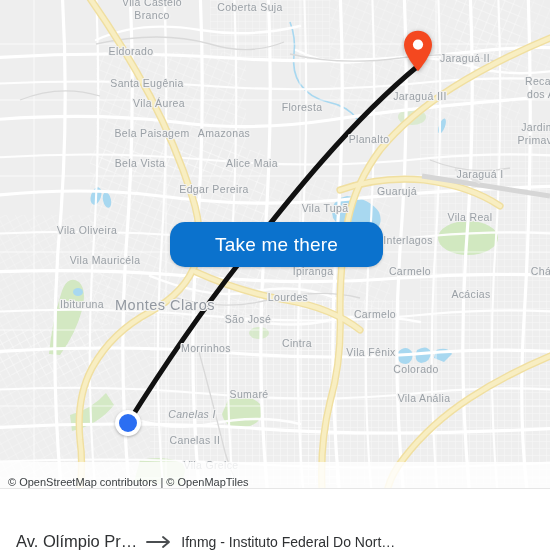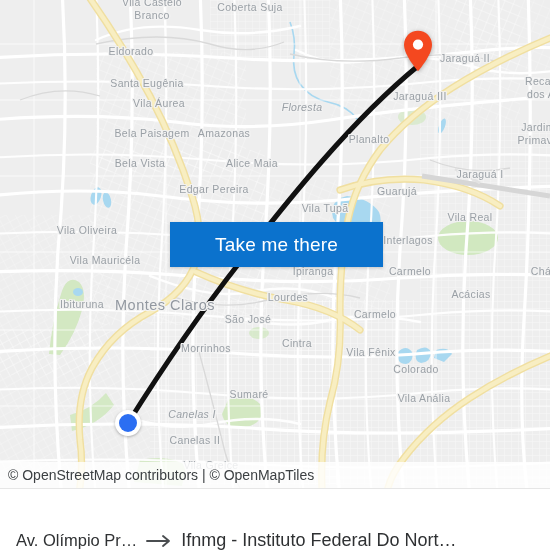--- a/index.html
+++ b/index.html
@@ -46,53 +46,53 @@
     background:#2b6ef2;
   }
   #dest-marker{
     position:absolute;width:30px;height:42px;transform:translate(-50%,-100%);
     filter:drop-shadow(0 1px 2px rgba(0,0,0,.3));
   }
 
   
   #cta-button{
     position:absolute;left:170px;top:222px;width:213px;height:45px;
-    background:#0b72cd;border:0;border-radius:0;
+    background:#0b72cd;border:0;border-radius:15px;
     color:#ffffff;font-size:19px;font-family:"Liberation Sans",sans-serif;
     letter-spacing:.2px;cursor:pointer;
     display:flex;align-items:center;justify-content:center;
     box-shadow:0 1px 3px rgba(0,0,0,.18);
   }
 
   
   #attribution{
     position:absolute;left:0;bottom:0;width:550px;height:26px;
     background:rgba(255,255,255,.82);
-    display:flex;align-items:center;
-    font-size:14px;color:#3c4043;margin-top:44px;
+    display:flex;align-items:flex-end;
+    font-size:11px;color:#3c4043;margin-top:44px;
   }
   #attribution .attr-text{padding-left:8px;white-space:nowrap;}
 
   
   #footer{
     position:absolute;left:0;top:488px;width:550px;height:62px;
     background:#ffffff;border-top:1px solid #e6e6e6;
     display:flex;align-items:flex-end;
   }
   #trip-summary{
     display:flex;align-items:center;flex:1 1 auto;min-width:0;
     padding-left:16px;padding-right:6px;gap:9px;
   }
   #origin-name{
     font-size:16.5px;color:#2f3133;white-space:nowrap;
     overflow:hidden;text-overflow:ellipsis;max-width:132px;flex:0 0 auto;
   }
   #arrow-icon{flex:0 0 auto;display:flex;align-items:center;}
   #dest-name{
-    font-size:18px;color:#2f3133;white-space:nowrap;
+    font-size:14px;color:#2f3133;white-space:nowrap;
     overflow:hidden;text-overflow:ellipsis;flex:1 1 auto;min-width:0;
   }
   #moovit-logo{
     display:flex;align-items:center;gap:1px;flex:0 0 auto;
     padding-right:12px;
   }
   #moovit-logo .wordmark{
     font-size:22px;font-weight:bold;color:#1a1a1a;letter-spacing:-.6px;
     font-family:"DejaVu Sans",sans-serif;
   }
@@ -249,21 +249,21 @@
         <div class="place two" style="left: 152px; top: 9px;">Vila Castelo<br>Branco</div>
         <div class="place" style="left: 250px; top: 7px;">Coberta Suja</div>
         <div class="place" style="left: 131px; top: 51px;">Eldorado</div>
         <div class="place" style="left: 147px; top: 83px;">Santa Eugênia</div>
         <div class="place" style="left: 159px; top: 103px;">Vila Áurea</div>
         <div class="place" style="left: 152px; top: 133px;">Bela Paisagem</div>
         <div class="place" style="left: 224px; top: 133px;">Amazonas</div>
         <div class="place" style="left: 140px; top: 163px;">Bela Vista</div>
         <div class="place" style="left: 252px; top: 163px;">Alice Maia</div>
         <div class="place" style="left: 214px; top: 189px;">Edgar Pereira</div>
-        <div class="place" style="left: 302px; top: 107px; font-style: italic;">Floresta</div>
+        <div class="place" style="left: 302px; top: 107px;">Floresta</div>
         <div class="place" style="left: 465px; top: 58px;">Jaraguá II</div>
         <div class="place" style="left: 420px; top: 96px;">Jaraguá III</div>
         <div class="place" style="left: 480px; top: 130px; margin-top: 44px;">Jaraguá I</div>
         <div class="place" style="left: 369px; top: 139px;">Planalto</div>
         <div class="place two" style="left: 541px; top: 88px;">Recan<br>dos A</div>
         <div class="place two" style="left: 538px; top: 134px;">Jardim<br>Primave</div>
         <div class="place" style="left: 397px; top: 191px;">Guarujá</div>
         <div class="place" style="left: 470px; top: 217px;">Vila Real</div>
         <div class="place" style="left: 325px; top: 208px;">Vila Tupã</div>
         <div class="place" style="left: 87px; top: 230px;">Vila Oliveira</div>

